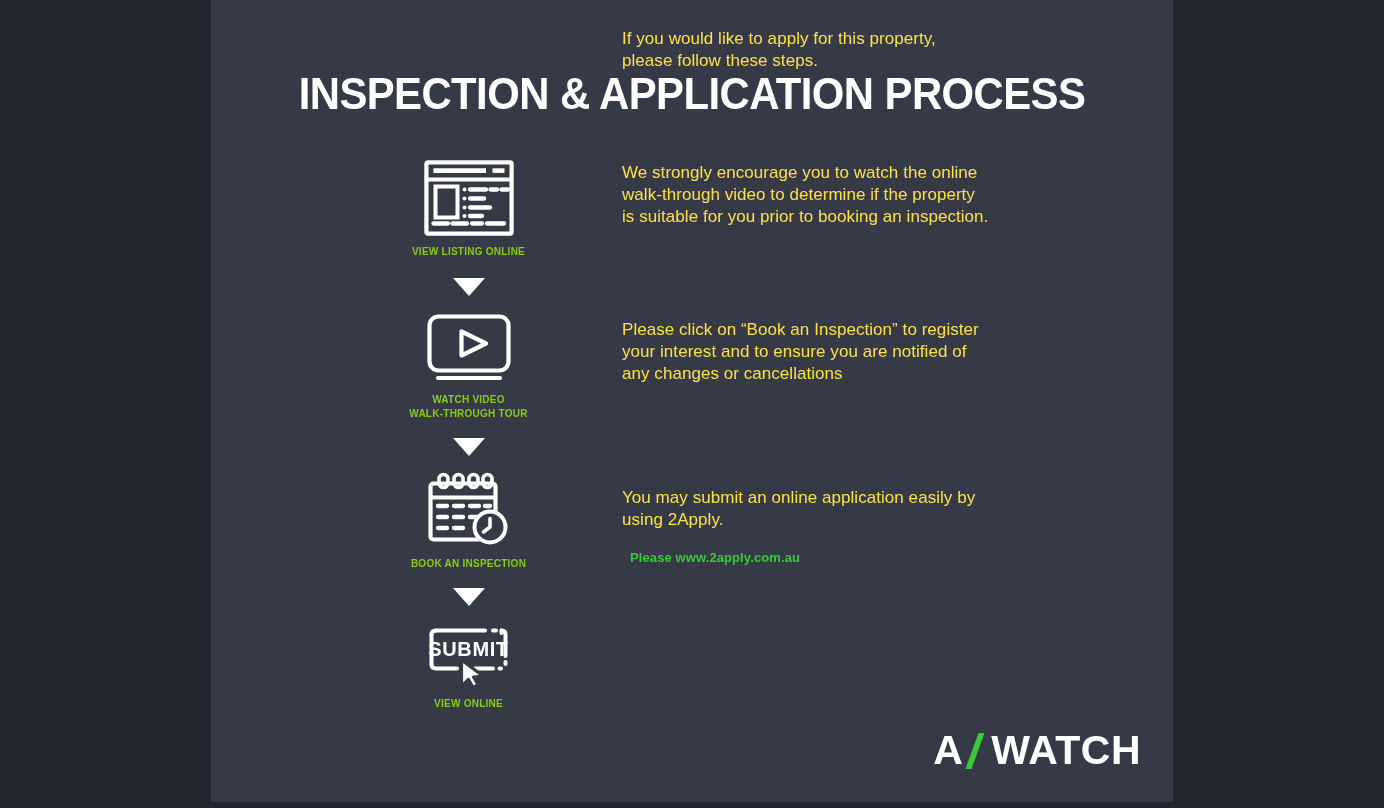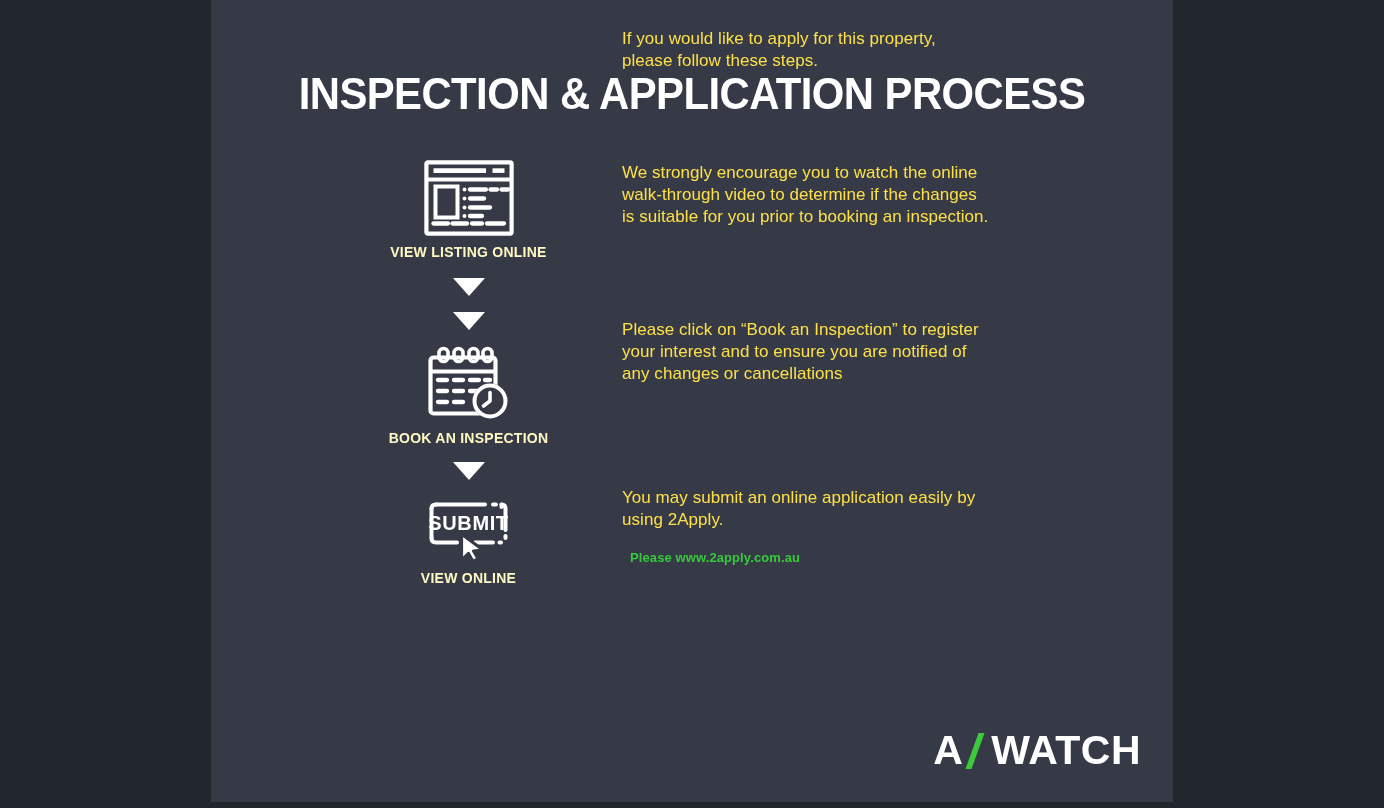--- a/index.html
+++ b/index.html
@@ -63,22 +63,22 @@
   }
 
   .icon-wrap {
     display: flex;
     align-items: center;
     justify-content: center;
   }
 
   .step-label {
     margin-top: 9px;
-    color: #fef9c3;
-    font-size: 14px;
+    color: #84cc16;
+    font-size: 10px;
     font-weight: 700;
     letter-spacing: 0.25px;
     text-align: center;
     line-height: 14.5px;
     white-space: pre-line;
   }
 
   .arrow {
     width: 195px;
     display: flex;
@@ -181,20 +181,31 @@
         </div>
         <div class="step-label">VIEW LISTING ONLINE</div>
       </div>
 
       <div class="arrow" style="margin-top:18px;">
         <svg width="32" height="18" viewBox="0 0 32 18">
           <polygon points="0,0 32,0 16,18" fill="#ffffff"></polygon>
         </svg>
       </div>
 
+      <div class="step" style="margin-top:18px;">
+        <div class="icon-wrap">
+          <svg width="90" height="70" viewBox="0 0 90 70" fill="none">
+            <rect x="5.5" y="2.5" width="79" height="54" rx="9" stroke="#ffffff" stroke-width="4.2"></rect>
+            <path d="M37.5 17.5 L37.5 41.5 L62 29.5 Z" stroke="#ffffff" stroke-width="4.2" stroke-linejoin="round"></path>
+            <path d="M14 64 H76" stroke="#ffffff" stroke-width="4.2" stroke-linecap="round"></path>
+          </svg>
+        </div>
+        <div class="step-label">WATCH VIDEO
+WALK-THROUGH TOUR</div>
+      </div>
 
       <div class="arrow" style="margin-top:16px;">
         <svg width="32" height="18" viewBox="0 0 32 18">
           <polygon points="0,0 32,0 16,18" fill="#ffffff"></polygon>
         </svg>
       </div>
 
       <div class="step" style="margin-top:16px;">
         <div class="icon-wrap">
           <svg width="86" height="76" viewBox="0 0 86 76" fill="none">
@@ -247,21 +258,21 @@
         </div>
         <div class="step-label">VIEW ONLINE</div>
       </div>
 
     </div>
 
     <div class="copy copy-1">If you would like to apply for this property,
 please follow these steps.</div>
 
     <div class="copy copy-2">We strongly encourage you to watch the online
-walk-through video to determine if the changes
+walk-through video to determine if the property
 is suitable for you prior to booking an inspection.</div>
 
     <div class="copy copy-3">Please click on “Book an Inspection” to register
 your interest and to ensure you are notified of
 any changes or cancellations</div>
 
     <div class="copy copy-4">You may submit an online application easily by
 using 2Apply.</div>
 
     <div class="visit">Please www.2apply.com.au</div>

